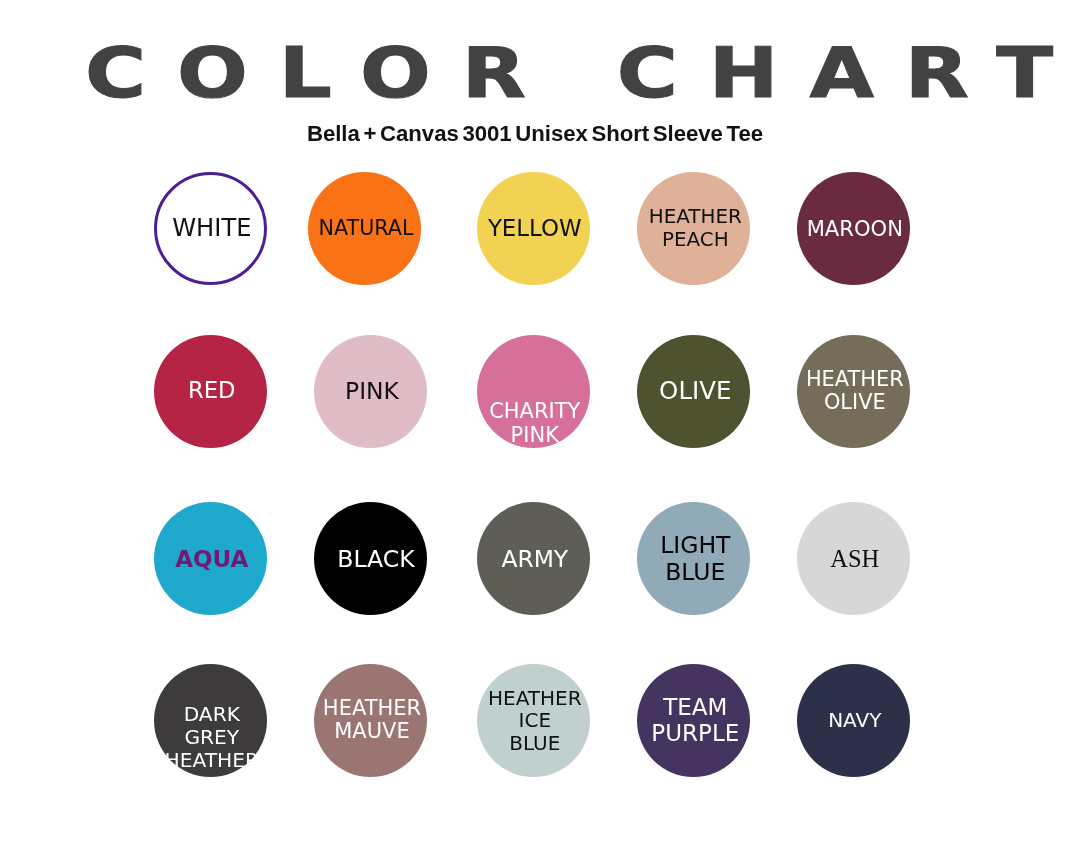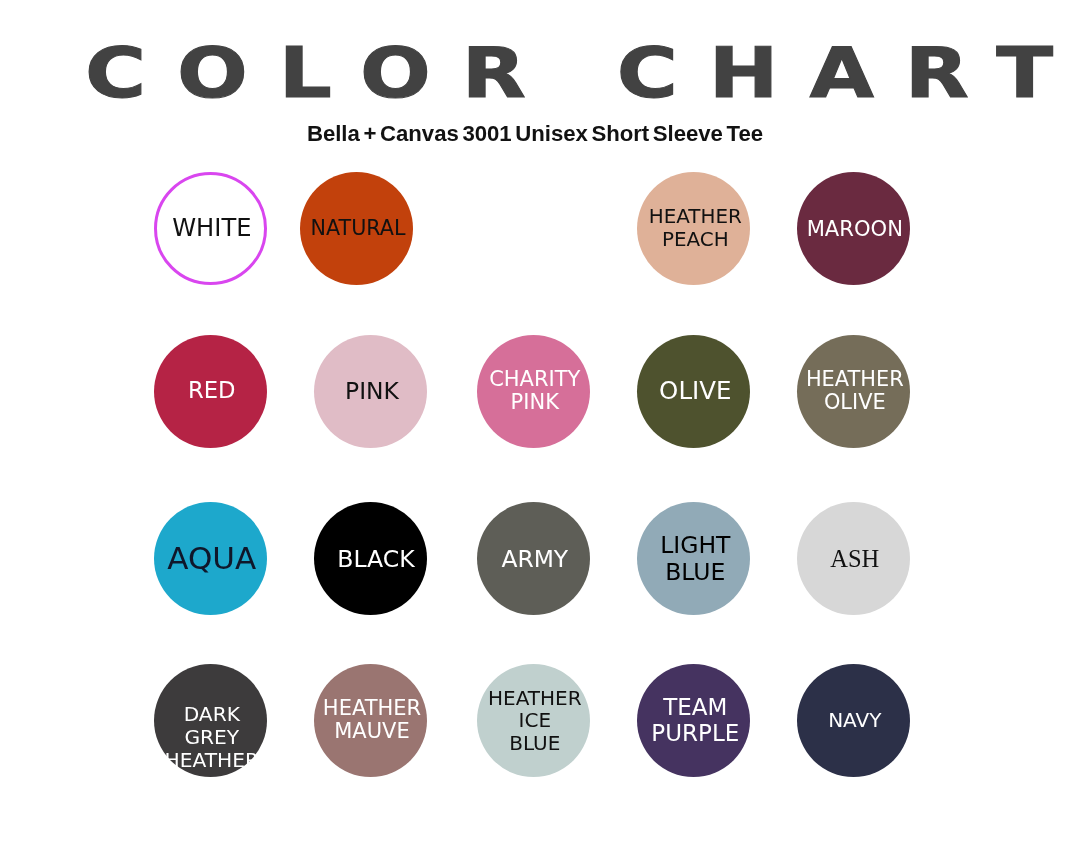--- a/index.html
+++ b/index.html
@@ -75,52 +75,55 @@
 </head>
 <body>
 
 <div class="page">
 
   <div class="chart-title">COLOR CHART</div>
 
   <div class="chart-subtitle">Bella + Canvas 3001 Unisex Short Sleeve Tee</div>
 
   <div class="swatch-grid">
-    <div class="swatch" style="left:153.8px;top:172.3px;background:#FFFFFF;border:3px solid #d946ef;">
+    <div class="swatch" style="left:153.8px;top:172.3px;background:#FFFFFF;border:3px solid #4c1d95;">
       <div class="swatch-label" style="color:#111111;font-size:24.2px;">WHITE</div>
     </div>
-    <div class="swatch" style="left:300px;top:172.3px;background:#c2410c;">
+    <div class="swatch" style="left:308px;top:172.3px;background:#f97316;">
       <div class="swatch-label" style="color:#111111;font-size:20.7px;">NATURAL</div>
+    </div>
+    <div class="swatch" style="left:476.8px;top:172.3px;background:#F2D253;">
+      <div class="swatch-label" style="color:#111111;font-size:22.9px;">YELLOW</div>
     </div>
     <div class="swatch" style="left:637.3px;top:172.3px;background:#DFB198;">
       <div class="swatch-label" style="color:#111111;font-size:19.9px;">HEATHER
 PEACH</div>
     </div>
     <div class="swatch" style="left:153.8px;top:334.8px;background:#B52345;">
       <div class="swatch-label" style="color:#FFFFFF;font-size:22.7px;">RED</div>
     </div>
     <div class="swatch" style="left:796.8px;top:172.3px;background:#6A2A40;">
       <div class="swatch-label" style="color:#FFFFFF;font-size:21.1px;">MAROON</div>
     </div>
     <div class="swatch" style="left:314.0px;top:334.8px;background:#E0BCC6;">
       <div class="swatch-label" style="color:#111111;font-size:23.4px;">PINK</div>
     </div>
-    <div class="swatch" style="left:476.8px;top:334.8px;background:#D66F99;">
+    <div class="swatch" style="left:476.8px;top:334.8px;background:#D66F99;align-items:flex-end;">
       <div class="swatch-label" style="color:#FFFFFF;font-size:21.0px;">CHARITY
 PINK</div>
     </div>
     <div class="swatch" style="left:637.3px;top:334.8px;background:#4E522E;">
       <div class="swatch-label" style="color:#FFFFFF;font-size:24.5px;">OLIVE</div>
     </div>
     <div class="swatch" style="left:796.8px;top:334.8px;background:#756D59;">
       <div class="swatch-label" style="color:#FFFFFF;font-size:20.9px;">HEATHER
 OLIVE</div>
     </div>
     <div class="swatch" style="left:153.8px;top:502.4px;background:#1DA8CC;">
-      <div class="swatch-label" style="color:#0f172a;font-size:31px;">AQUA</div>
+      <div class="swatch-label" style="color:#701a75;font-size:23px;font-weight:bold;">AQUA</div>
     </div>
     <div class="swatch" style="left:314.0px;top:502.4px;background:#000000;">
       <div class="swatch-label" style="color:#FFFFFF;font-size:23.6px;margin-left:8px;">BLACK</div>
     </div>
     <div class="swatch" style="left:476.8px;top:502.4px;background:#5E5E57;">
       <div class="swatch-label" style="color:#FFFFFF;font-size:23.4px;">ARMY</div>
     </div>
     <div class="swatch" style="left:637.3px;top:502.4px;background:#91AAB7;">
       <div class="swatch-label" style="color:#000000;font-size:23.5px;">LIGHT
 BLUE</div>

